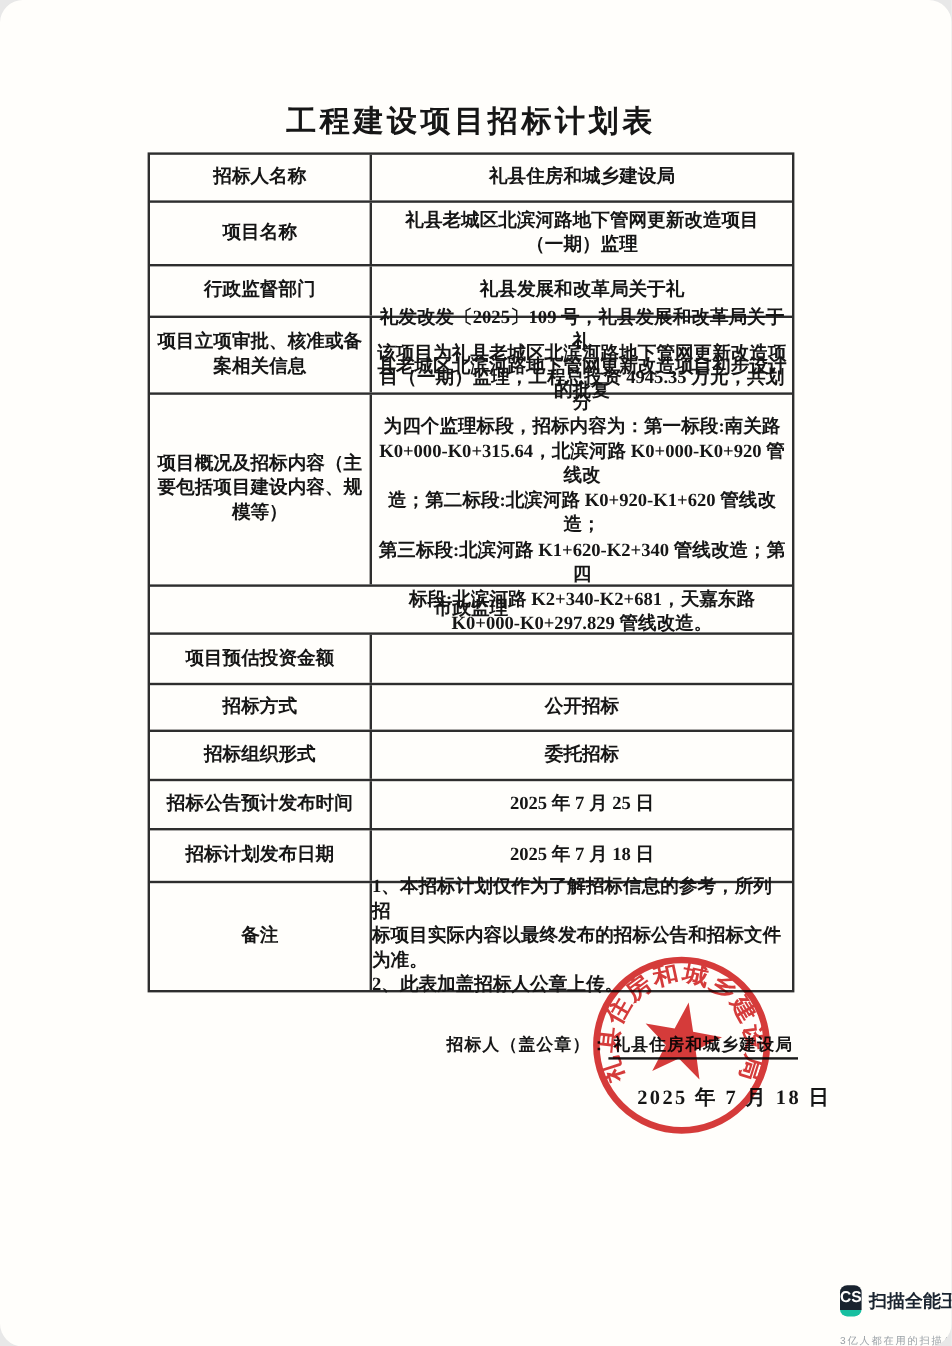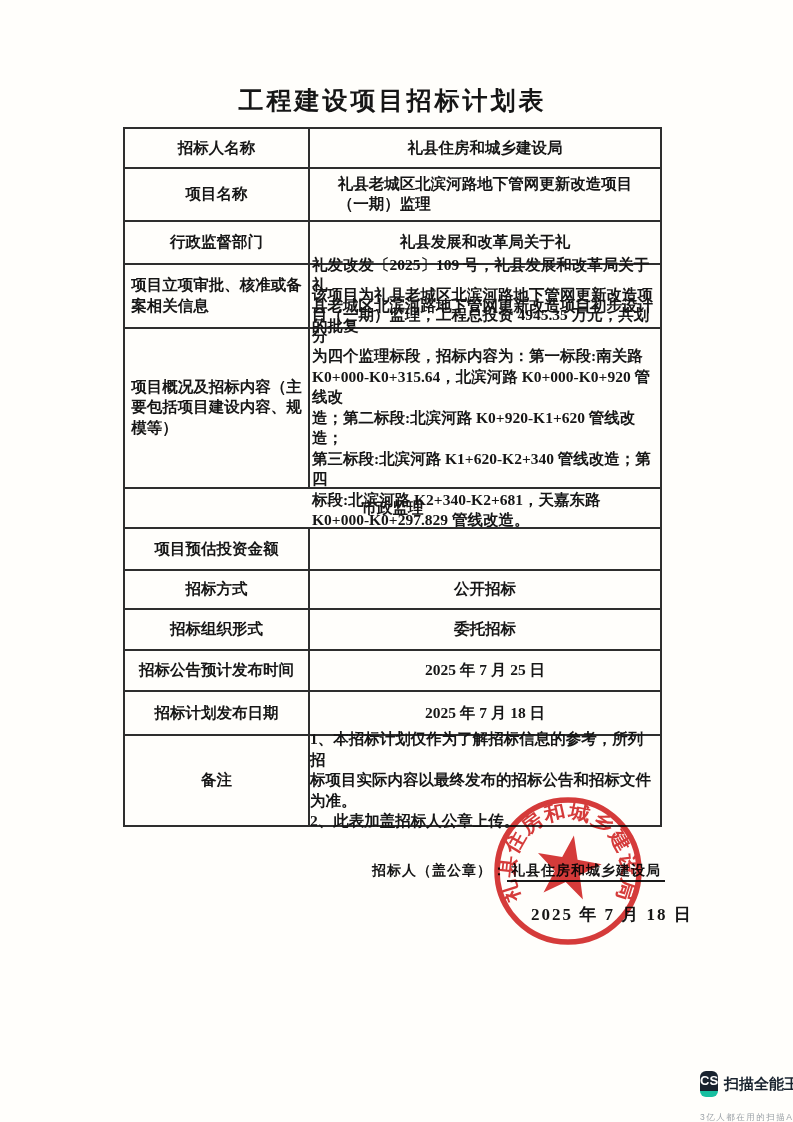--- a/index.html
+++ b/index.html
@@ -3,40 +3,41 @@
 <meta charset="utf-8">
 <style>
   html,body{margin:0;padding:0;background:#e8e8e8;}
   .page{
     position:relative;
     width:793px;height:1122px;
     background:#fffefb;
     overflow:hidden;
     font-family:"Liberation Serif","DejaVu Serif",serif;
     color:var(--ink,#161616);
+    border-radius:19px;
   }
   .doc-title{
     position:absolute;left:123px;top:84px;width:539px;
     text-align:center;font-size:25px;font-weight:bold;letter-spacing:3px;
   }
   .tender-table{
     position:absolute;left:123px;top:127px;width:539px;height:700px;
     border:2px solid var(--border,#2e2e2e);
     box-sizing:border-box;
     display:flex;flex-direction:column;
   }
   .trow{
     display:flex;box-sizing:border-box;
     border-bottom:2px solid var(--border,#2e2e2e);
   }
   .trow:last-child{border-bottom:none;}
   .cell{
     box-sizing:border-box;
     display:flex;align-items:center;justify-content:center;
-    white-space:pre-line;
+    text-align:center;white-space:pre-line;
     font-size:15.5px;font-weight:600;line-height:20.5px;
     padding:1px 2px;
   }
   .lbl{
     width:185px;flex:0 0 185px;
     border-right:2px solid var(--border,#2e2e2e);
   }
   .val{flex:1;}
   .val.left{justify-content:flex-start;text-align:left;padding-left:0;padding-right:6px;}
   .footer-line{

